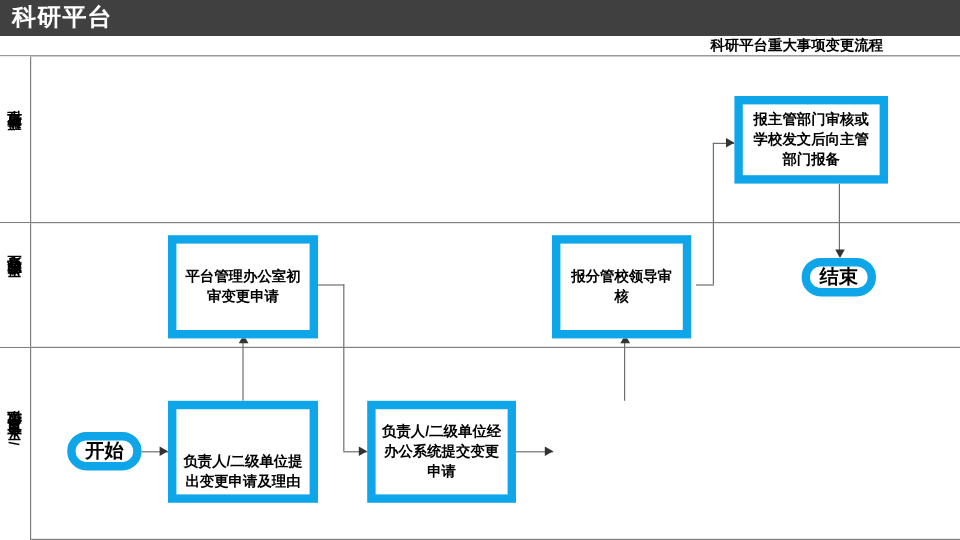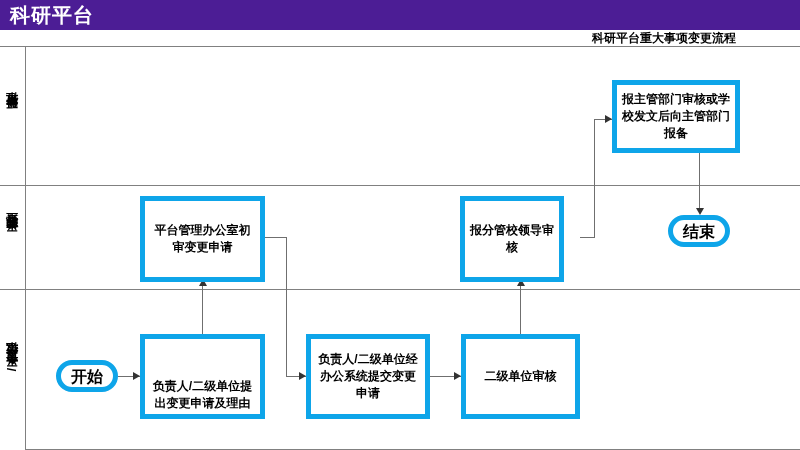--- a/index.html
+++ b/index.html
@@ -21,21 +21,21 @@
     background: #ffffff;
   }
 
   
   .banner {
     position: absolute;
     left: 0;
     top: 0;
     width: 800px;
     height: 30px;
-    background: #4c1d95;
+    background: #404040;
     box-sizing: border-box;
   }
   .banner-title {
     position: absolute;
     left: 10px;
     top: 3px;
     color: #ffffff;
     font-size: 20px;
     font-weight: bold;
     letter-spacing: 1px;
@@ -102,21 +102,21 @@
     font-size: 12px;
     font-weight: bold;
     color: #000000;
     letter-spacing: 1px;
     white-space: nowrap;
   }
 
   
   .node {
     position: absolute;
-    border: 5px solid #0ea5e9;
+    border: 7px solid #0ea5e9;
     background: #ffffff;
     box-sizing: border-box;
     display: flex;
     align-items: center;
     justify-content: center;
     text-align: center;
     font-size: 12px;
     font-weight: bold;
     color: #000000;
     line-height: 17px;
@@ -218,37 +218,34 @@
   <div class="arrow down" style="left:696px; top:208px;"></div>
 
   <div class="node" style="left:612px; top:80px; width:128px; height:73px;">
     <span>报主管部门审核或学校发文后向主管部门报备</span>
   </div>
 
   <div class="node" style="left:140px; top:196px; width:125px; height:86px;">
     <span>平台管理办公室初审变更申请</span>
   </div>
 
-  <div class="node" style="left:460px; top:196px; width:104px; height:86px;">
+  <div class="node" style="left:460px; top:196px; width:116px; height:86px;">
     <span>报分管校领导审核</span>
   </div>
 
   <div class="node terminator" style="left:668px; top:215px; width:62px; height:32px;">
     <span>结束</span>
   </div>
 
   <div class="node terminator" style="left:56px; top:360px; width:62px; height:32px;text-align:center;">
     <span>开始</span>
   </div>
 
   <div class="node" style="left:140px; top:334px; width:125px; height:85px;align-items:flex-end;">
     <span>负责人/二级单位提出变更申请及理由</span>
   </div>
 
   <div class="node" style="left:306px; top:334px; width:124px; height:85px;">
     <span>负责人/二级单位经办公系统提交变更申请</span>
   </div>
 
-  <div class="node" style="left:461px; top:334px; width:119px; height:85px;">
-    <span>二级单位审核</span>
-  </div>
 
 </div>
 
 </body></html>

